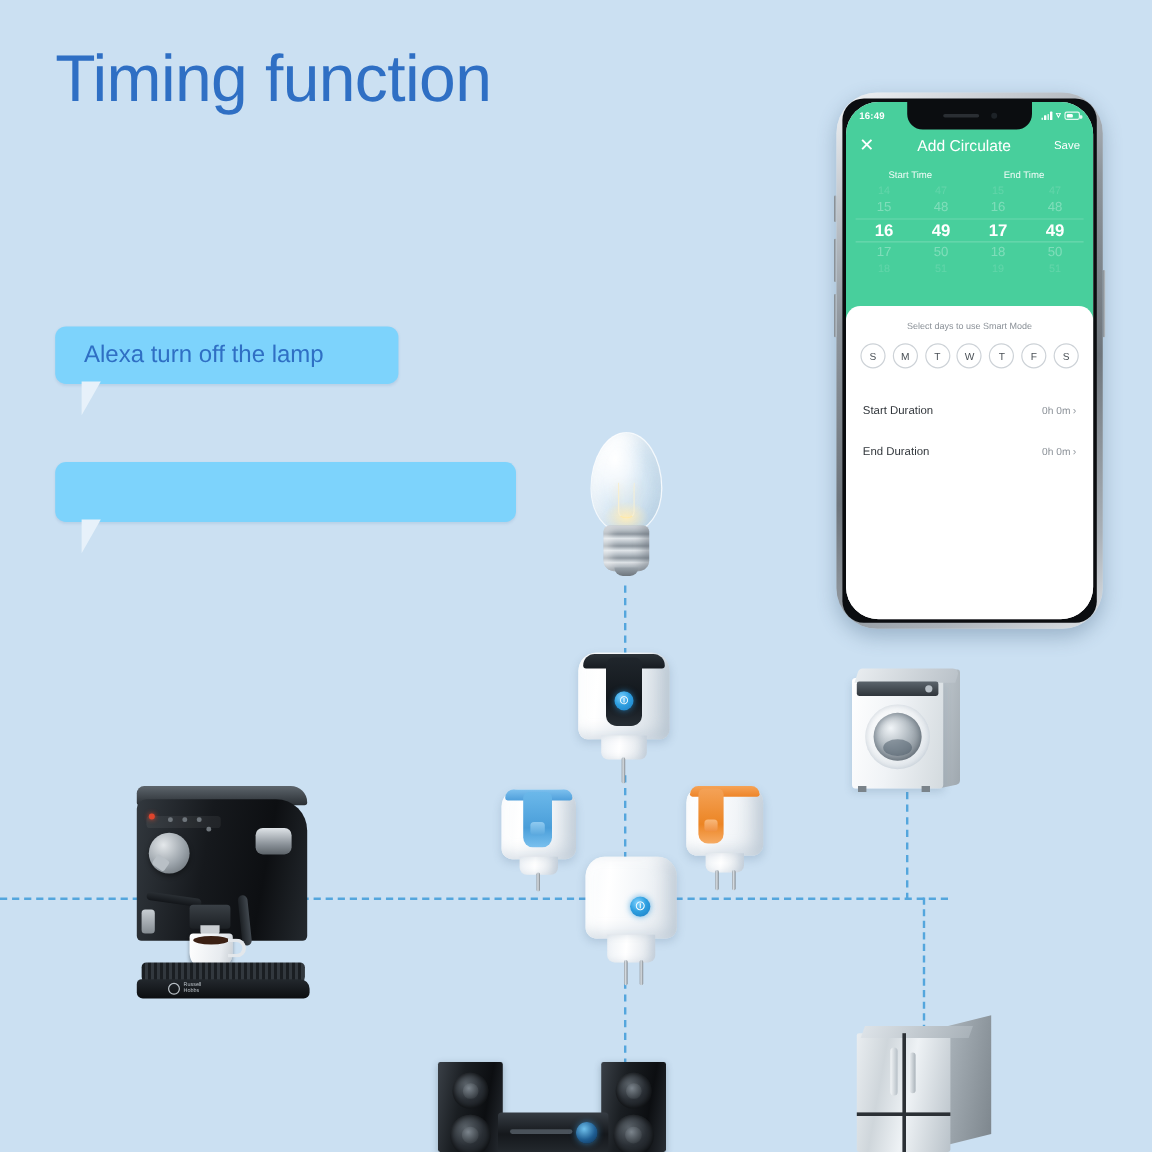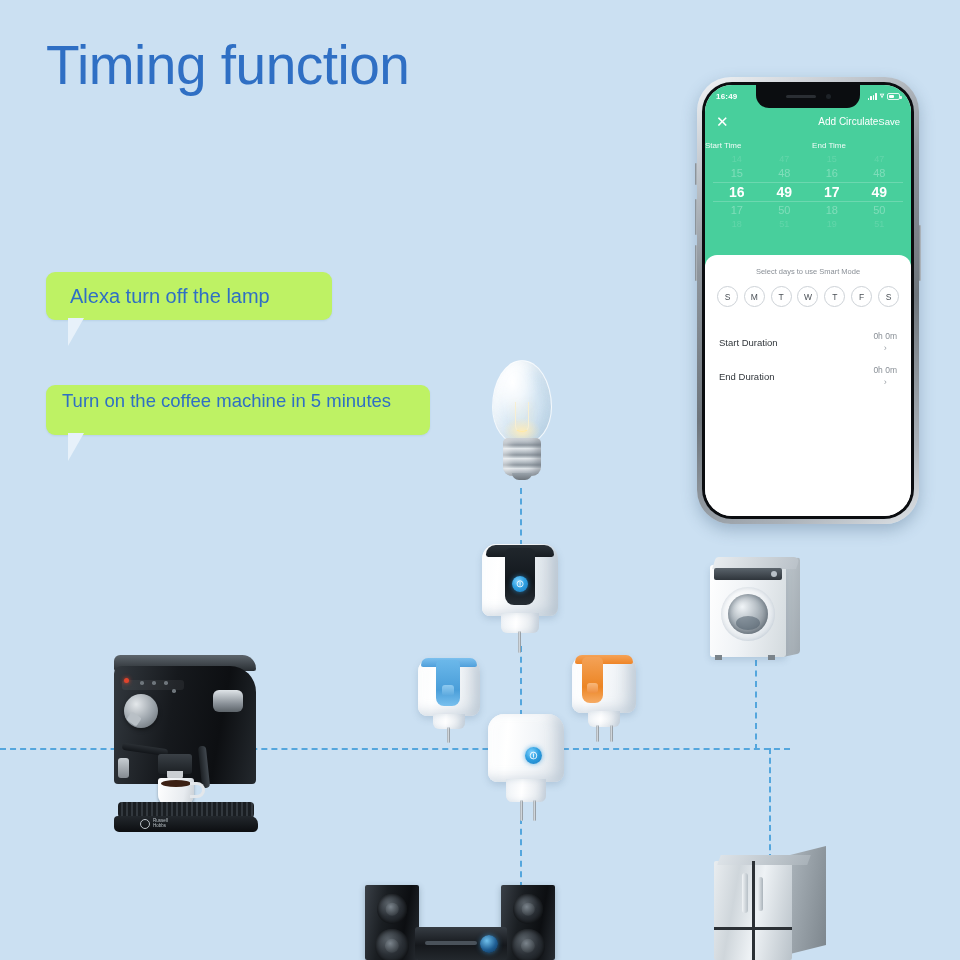--- a/index.html
+++ b/index.html
@@ -29,21 +29,21 @@
     font-size: 21.5px;
     font-weight: bold;
     color: #2f6fc4;
     line-height: 1.38;
   }
   #subhead .l2 { display: block; }
 
   
   .bubble {
     position: absolute;
-    background: #bef264;
+    background: #7dd3fc;
     border-radius: 9px;
     color: #2f6fc4;
     box-shadow: 0 1px 2px rgba(80,120,170,.14);
   }
   .bubble .tail {
     position: absolute;
     left: 22px; bottom: -26px;
     width: 0; height: 0;
     border-left: 16px solid #e7f1fa;
     border-bottom: 28px solid transparent;
@@ -80,21 +80,21 @@
     position: absolute;
     left: 697px; top: 77px;
     width: 222px; height: 447px;
     border-radius: 34px;
     background: linear-gradient(150deg,#f2f4f6 0%,#c9ced4 14%,#8e959c 34%,#6e757c 60%,#aab1b8 86%,#dfe3e7 100%);
     padding: 5px;
     box-shadow: 0 6px 16px rgba(60,90,120,.33);
   }
   #phone-inner {
     width: 100%; height: 100%;
-    border-radius: 30px;
+    border-radius: 18px;
     background: #0b0d10;
     padding: 3px;
     overflow: hidden;
   }
   #phone-screen {
     position: relative;
     width: 100%; height: 100%;
     border-radius: 27px;
     overflow: hidden;
     background: #ffffff;
@@ -146,30 +146,30 @@
   #notch .speaker { width: 30px; height: 3px; background: #2a2e33; border-radius: 2px; }
   #notch .cam { width: 5px; height: 5px; background: #1d2227; border-radius: 50%; }
 
   #app-header {
     height: 28px;
     display: flex; align-items: center;
     padding: 0 11px;
     color: #ffffff;
   }
   #app-header .x-ico { font-size: 15px; line-height: 1; font-weight: 300; }
-  #app-header .title { flex: 1 1 auto; text-align: right; font-size: 10px; }
+  #app-header .title { flex: 1 1 auto; text-align: center; font-size: 13px; }
   #app-header .save { font-size: 9.5px; }
 
   #picker-heads {
     display: flex;
     padding: 6px 0 4px 0;
     color: rgba(255,255,255,.92);
     font-size: 8px;
   }
-  #picker-heads .ph { }
+  #picker-heads .ph { text-align: center; }
   #picker-heads .ph-start { flex: 0 0 52%; }
   #picker-heads .ph-end { flex: 0 0 40%; }
 
   #picker {
     position: relative;
     display: flex;
     padding: 0 8px;
   }
   .pcol { flex: 1 1 25%; text-align: center; }
   .pcol .row { font-size: 11px; line-height: 17px; color: rgba(255,255,255,.30); }
@@ -200,21 +200,21 @@
     font-size: 8.5px; color: #4a5056;
   }
   .duration-row {
     display: flex; align-items: center; justify-content: space-between;
     padding: 0 14px;
     height: 34px;
     font-size: 9.5px;
     color: #31363b;
   }
   #dur-start { margin-top: 18px; }
-  .duration-row .val { color: #8a9097; font-size: 8.5px; display: flex; align-items: center; gap: 2px; flex-direction: column;}
+  .duration-row .val { color: #8a9097; font-size: 8.5px; display: flex; align-items: center; gap: 2px;}
   .chev { font-size: 9px; color: #9aa0a6; }
 
   
   .device { position: absolute; }
 
   
   #bulb { left: 489px; top: 360px; width: 66px; height: 130px; }
   #bulb .glass {
     position: absolute; left: 3px; top: 0; width: 60px; height: 84px;
     border-radius: 50% 50% 44% 44% / 56% 56% 44% 44%;
@@ -463,21 +463,20 @@
 <div id="headline">Timing function</div>
 <div id="subhead">
 </div>
 
 <div class="bubble" id="bubble-alexa">
   <span class="txt">Alexa turn off the lamp</span>
   <span class="tail"></span>
 </div>
 
 <div class="bubble" id="bubble-google">
-  <span class="g2">Turn on the coffee machine in 5 minutes</span>
   <span class="tail"></span>
 </div>
 
 <div class="dash-v" id="d-bulb-plug"></div>
 <div class="dash-v" id="d-plug-white"></div>
 <div class="dash-v" id="d-white-stereo"></div>
 <div class="dash-h" id="d-main-h"></div>
 <div class="dash-v" id="d-washer"></div>
 <div class="dash-v" id="d-fridge"></div>
 

